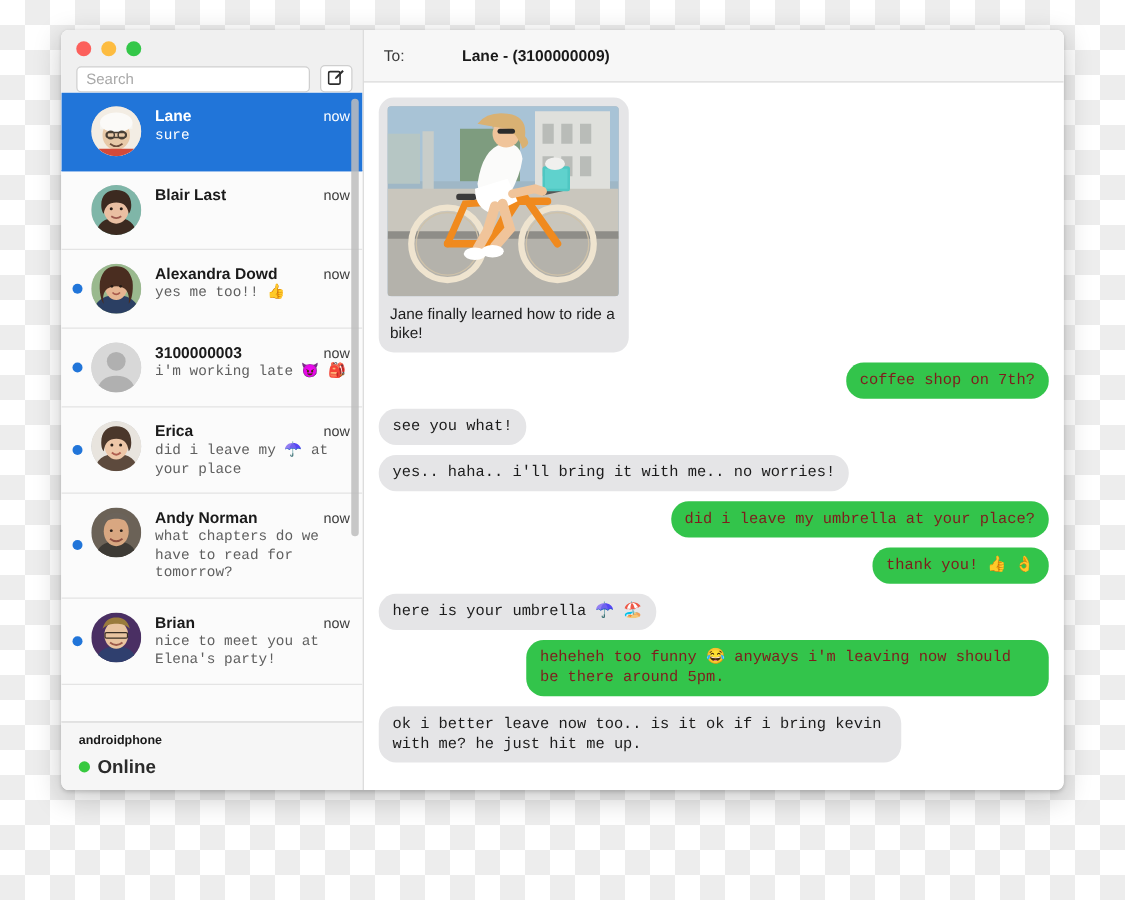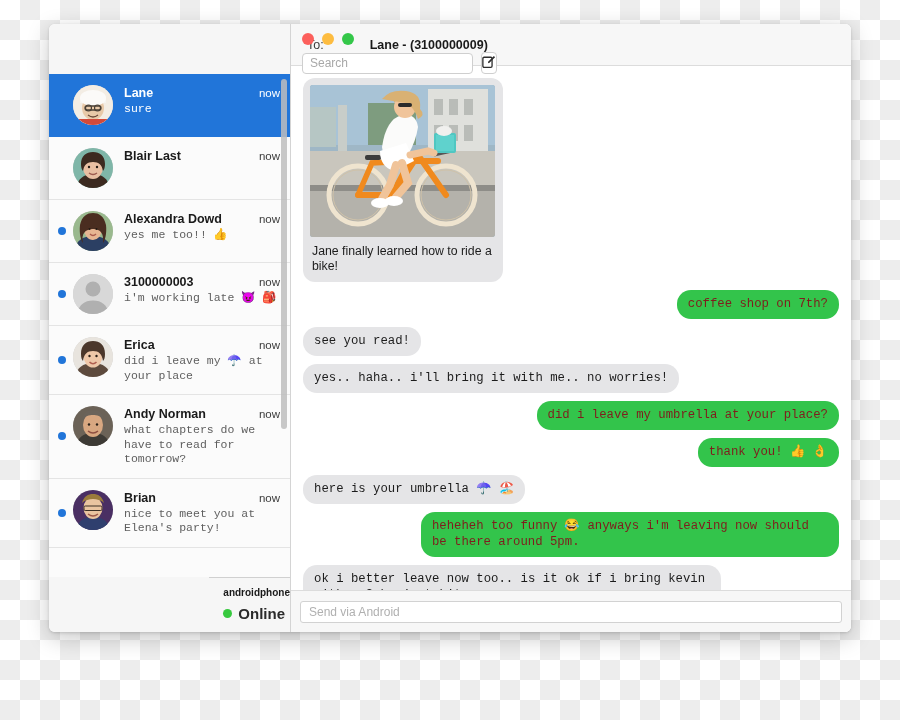--- a/index.html
+++ b/index.html
@@ -37,21 +37,20 @@
 
   
   .sidebar {
     width: 242px;
     flex: 0 0 242px;
     background: #f6f6f6;
     display: flex;
     flex-direction: column;
     position: relative;
     border-right: 1px solid #d4d4d4;
-    align-items: flex-end;
   }
 
   .titlebar {
     height: 50px;
     flex: 0 0 50px;
     background: #f0f0f0;
     position: relative;
   }
 
   .traffic {
@@ -559,21 +558,21 @@
             </svg>
           </div>
           <div class="caption">Jane finally learned how to ride a bike!</div>
         </div>
       </div>
 
       <div class="row out">
         <div class="bubble out emoji">coffee shop on 7th?</div>
       </div>
       <div class="row in">
-        <div class="bubble in emoji">see you read!</div>
+        <div class="bubble in emoji">see you what!</div>
       </div>
       <div class="row in">
         <div class="bubble in emoji">yes.. haha.. i'll bring it with me.. no worries!</div>
       </div>
       <div class="row out">
         <div class="bubble out emoji">did i leave my umbrella at your place?</div>
       </div>
       <div class="row out">
         <div class="bubble out emoji">thank you! 👍 👌</div>
       </div>
@@ -582,17 +581,14 @@
       </div>
       <div class="row out">
         <div class="bubble out emoji">heheheh too funny 😂 anyways i'm leaving now should be there around 5pm.</div>
       </div>
       <div class="row in">
         <div class="bubble in emoji">ok i better leave now too.. is it ok if i bring kevin with me? he just hit me up.</div>
       </div>
 
     </div>
 
-    <div class="composer">
-      <input type="text" placeholder="Send via Android" style="">
-    </div>
   </div>
 </div>
 
 </body></html>

